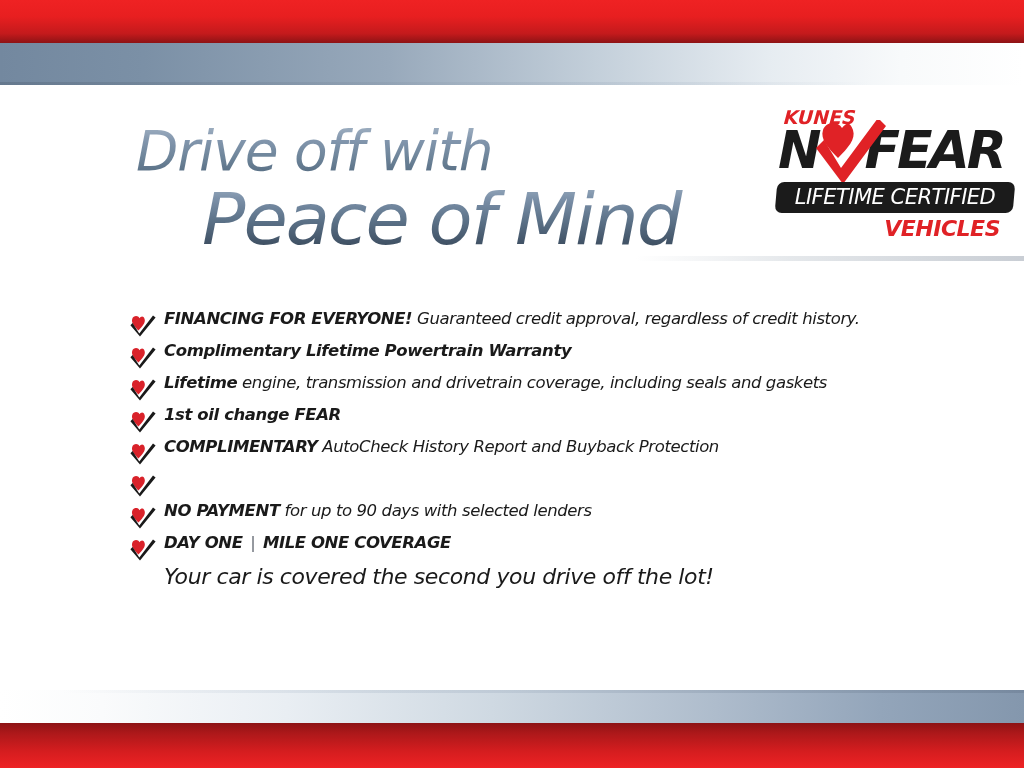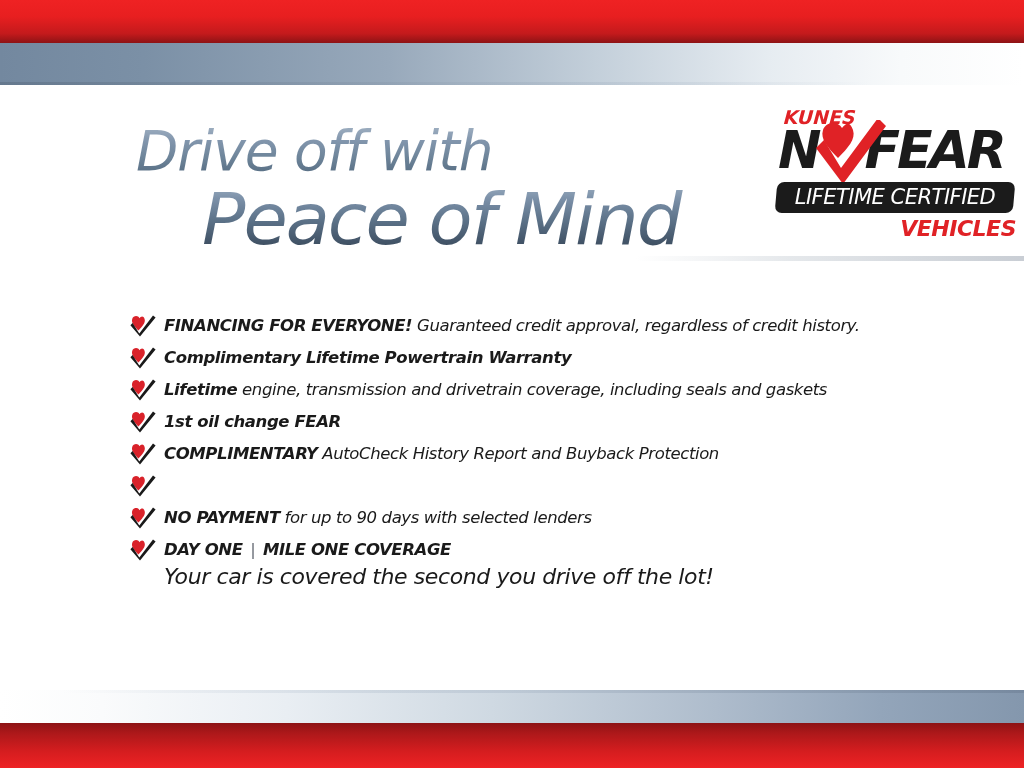--- a/index.html
+++ b/index.html
@@ -181,21 +181,21 @@
     font-family: "DejaVu Sans", sans-serif;
     font-style: italic;
     font-weight: 400;
     font-size: 21px;
     letter-spacing: -0.5px;
     color: #ffffff;
     white-space: nowrap;
   }
   .logo-vehicles {
     position: absolute;
-    right: 0;
+    right: 16px;
     top: 110px;
     font-family: "DejaVu Sans", sans-serif;
     font-style: italic;
     font-weight: 700;
     font-size: 22px;
     letter-spacing: -0.5px;
     color: #e02226;
   }
 
   
@@ -203,21 +203,20 @@
     position: absolute;
     left: 130px;
     top: 310px;
     width: 800px;
   }
   .benefit-row {
     position: relative;
     height: 32px;
     padding-left: 34px;
     display: flex;
-    align-items: center;
   }
   .bullet-icon {
     position: absolute;
     left: 0;
     top: 5px;
     width: 26px;
     height: 22px;
   }
   .benefit-text {
     font-family: "DejaVu Sans", sans-serif;

